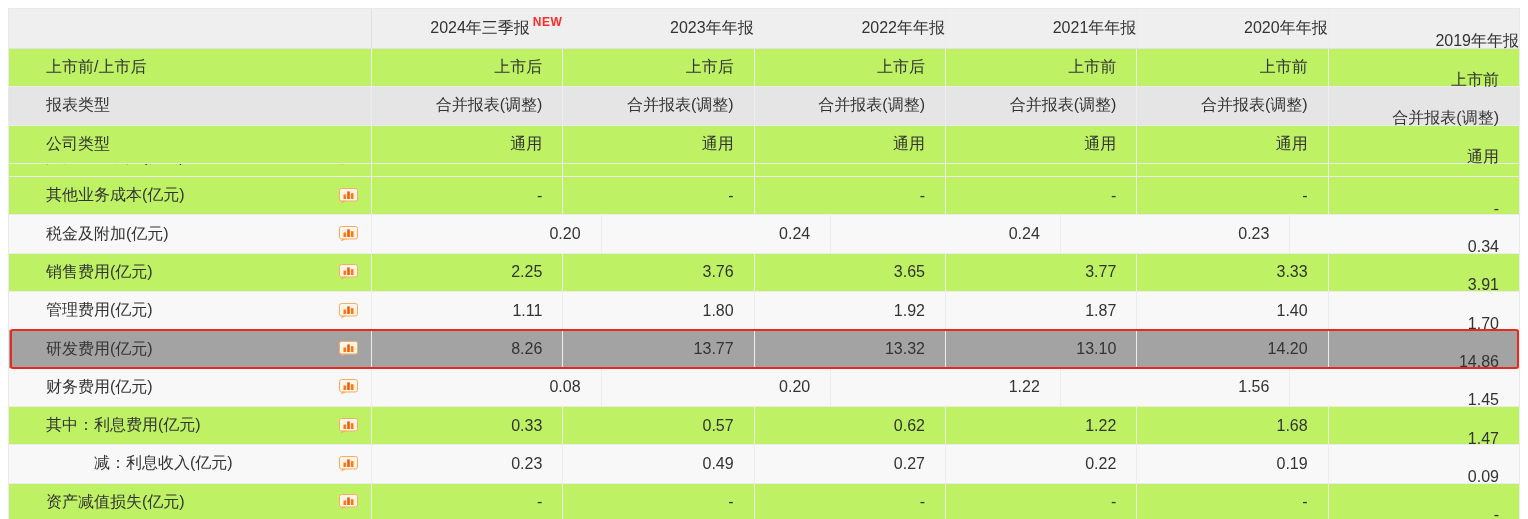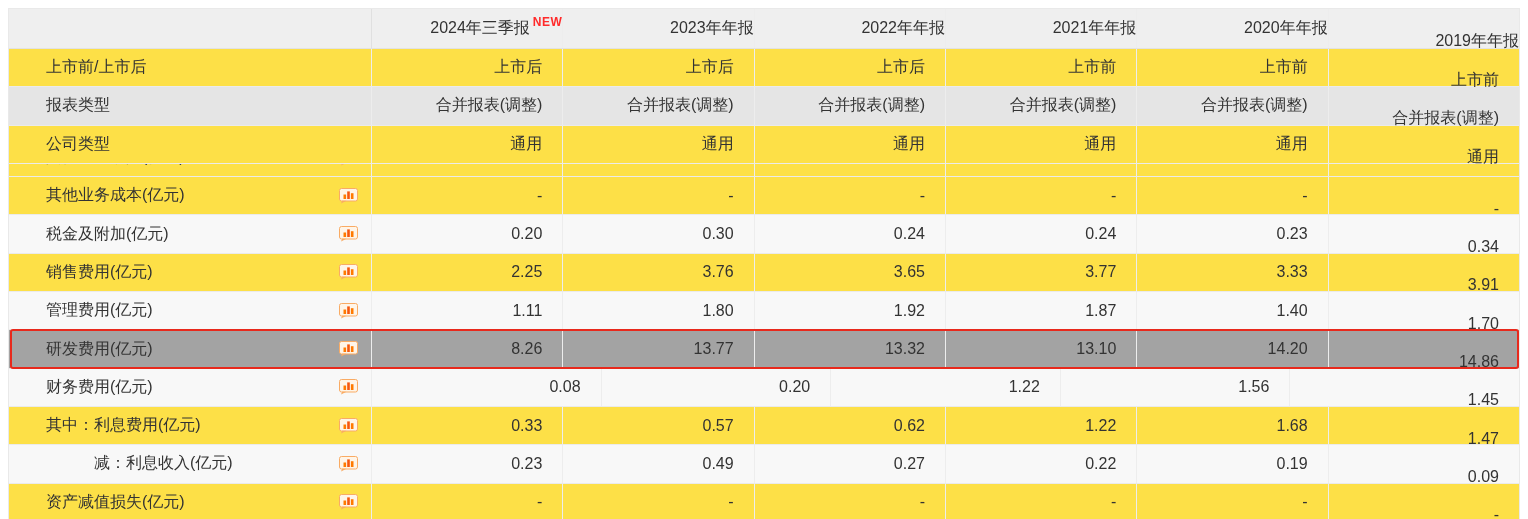--- a/index.html
+++ b/index.html
@@ -8,21 +8,21 @@
     position:relative; width:1528px; height:519px; overflow:hidden;
     background:#fff; font-family:"Liberation Sans","DejaVu Sans",sans-serif;
     color:#333;
   }
   .table {
     position:absolute; left:8px; top:8px; width:1512px;
     border:1px solid #e9e9e9; border-bottom:none; background:#fff;
   }
   .row {
     display:flex; height:38.3px; align-items:stretch;
-    font-size:16px; color:#333; background:#fde047;
+    font-size:16px; color:#333; background:#bef264;
     border-bottom:1px solid #ebebeb; position:relative;
   }
   .row.header-row {
     height:40px; background:#efefef; border-bottom:1px solid #e2e2e2;
   }
   .cell-label {
     flex:0 0 363px; width:363px; display:flex; align-items:center;
     justify-content:space-between; padding:0 13px 0 37px;
     border-right:1px solid #ededed; overflow:hidden;
   }
@@ -164,21 +164,20 @@
               <svg width="19" height="16" viewBox="0 0 19 16">
                 <rect x="0.5" y="0.5" width="18" height="12.5" rx="2" fill="#fff5e8" stroke="#f9ab64"></rect>
                 <path d="M3.2 12.8 L2 15.6 L7.5 12.8 Z" fill="#f9ab64"></path>
                 <rect x="4.5" y="6.5" width="2.6" height="4.5" fill="#ff7a00"></rect>
                 <rect x="8.2" y="3.4" width="2.6" height="7.6" fill="#f5570f"></rect>
                 <rect x="11.9" y="5.2" width="2.6" height="5.8" fill="#ff7a00"></rect>
               </svg>
             </span>
           </div>
           <div class="cell-val">0.20</div>
-          <div class="cell-val">0.30</div>
           <div class="cell-val">0.24</div>
           <div class="cell-val">0.24</div>
           <div class="cell-val">0.23</div>
           <div class="cell-val">0.34</div>
         </div>
         <div class="row">
           <div class="cell-label">
             <span class="label-text">销售费用(亿元)</span>
             <span class="chart-icon">
               <svg width="19" height="16" viewBox="0 0 19 16">

